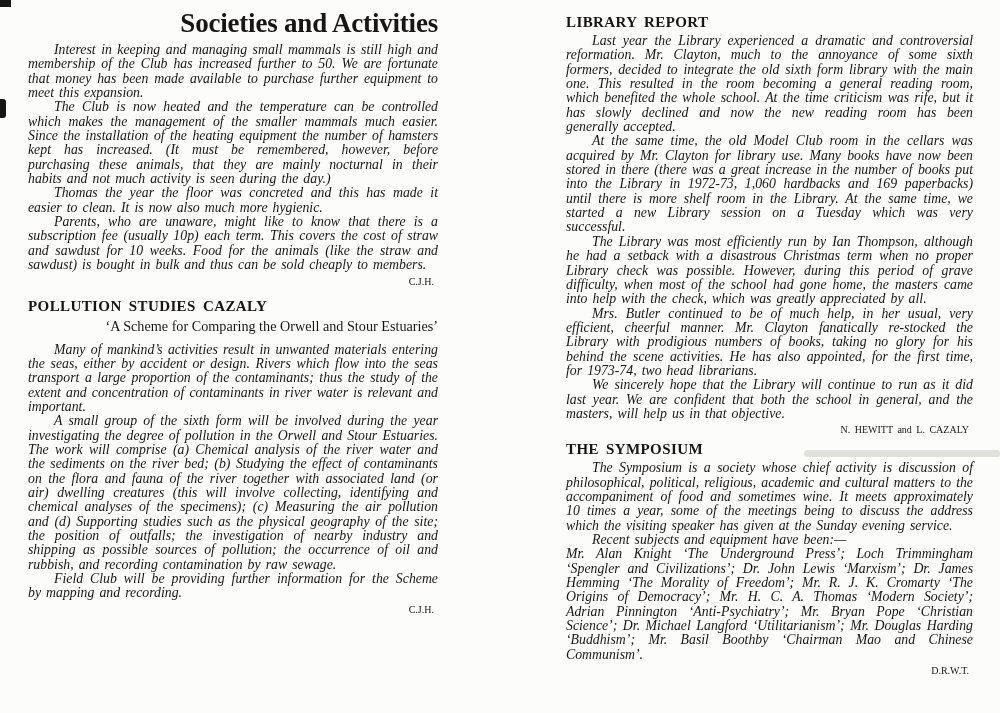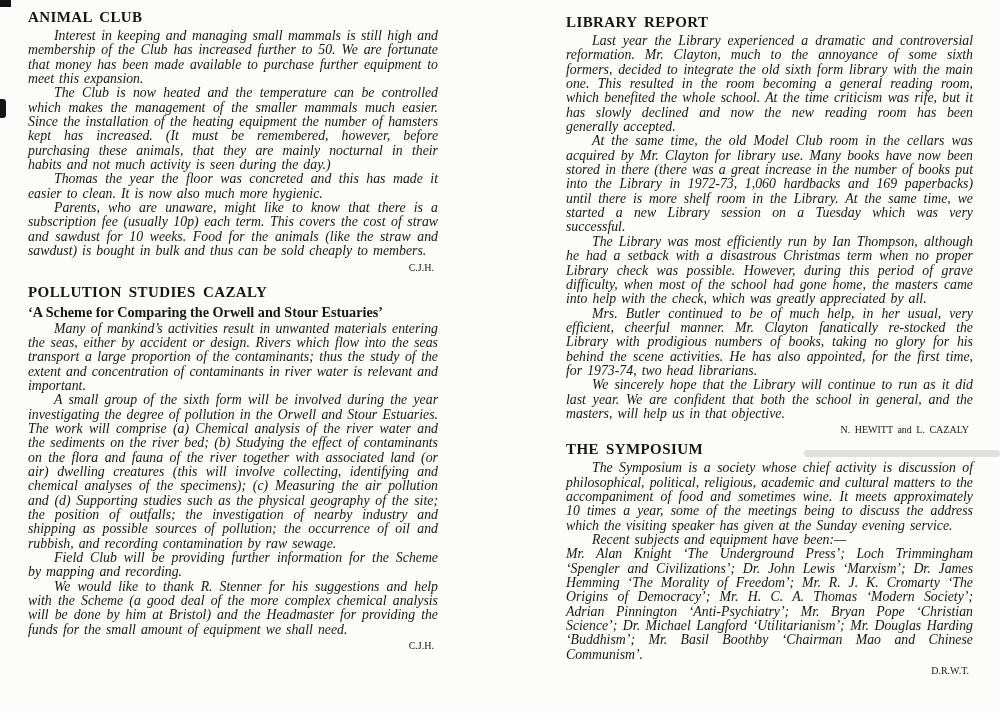--- a/index.html
+++ b/index.html
@@ -35,22 +35,23 @@
     font-size: 15px;
     font-weight: bold;
     letter-spacing: 0.4px;
     margin: 9px 0 3px 0;
     word-spacing: 3px;
   }
   .col-right h2.section-heading.first { margin-top: 14px; }
   h2.section-heading.symposium { margin-top: 4px; }
   .subtitle {
     font-size: 14.2px;
-    font-weight: bold;
-    margin: 0 0 1px 0;
+    font-weight: normal;
+    margin: 0 0 8px 0;
+    text-align: right;
   }
   p.para {
     font-size: 13.8px;
     line-height: 14.35px;
     margin: 0;
     text-align: justify;
     text-indent: 26px;
     word-spacing: 1.6px;
     font-style: italic;
   }
@@ -81,37 +82,36 @@
 <body>
 
 <div class="page">
 
   <div class="edge-mark m1"></div>
   <div class="edge-mark m2"></div>
   <div class="smudge s1"></div>
 
   <div class="col col-left">
 
+    <h1 class="page-title">Societies and Activities</h1>
 
     <section>
-      <h2 class="section-heading">ANIMAL CLUB</h2>
       <p class="para">Interest in keeping and managing small mammals is still high and membership of the Club has increased further to 50. We are fortunate that money has been made available to purchase further equipment to meet this expansion.</p>
       <p class="para">The Club is now heated and the temperature can be controlled which makes the management of the smaller mammals much easier. Since the installation of the heating equipment the number of hamsters kept has increased. (It must be remembered, however, before purchasing these animals, that they are mainly nocturnal in their habits and not much activity is seen during the day.)</p>
       <p class="para">Thomas the year the floor was concreted and this has made it easier to clean. It is now also much more hygienic.</p>
       <p class="para">Parents, who are unaware, might like to know that there is a subscription fee (usually 10p) each term. This covers the cost of straw and sawdust for 10 weeks. Food for the animals (like the straw and sawdust) is bought in bulk and thus can be sold cheaply to members.</p>
       <div class="signature">C.J.H.</div>
     </section>
 
     <section>
       <h2 class="section-heading">POLLUTION STUDIES CAZALY</h2>
       <div class="subtitle">‘A Scheme for Comparing the Orwell and Stour Estuaries’</div>
       <p class="para">Many of mankind’s activities result in unwanted materials entering the seas, either by accident or design. Rivers which flow into the seas transport a large proportion of the contaminants; thus the study of the extent and concentration of contaminants in river water is relevant and important.</p>
       <p class="para">A small group of the sixth form will be involved during the year investigating the degree of pollution in the Orwell and Stour Estuaries. The work will comprise (a) Chemical analysis of the river water and the sediments on the river bed; (b) Studying the effect of contaminants on the flora and fauna of the river together with associated land (or air) dwelling creatures (this will involve collecting, identifying and chemical analyses of the specimens); (c) Measuring the air pollution and (d) Supporting studies such as the physical geography of the site; the position of outfalls; the investigation of nearby industry and shipping as possible sources of pollution; the occurrence of oil and rubbish, and recording contamination by raw sewage.</p>
       <p class="para">Field Club will be providing further information for the Scheme by mapping and recording.</p>
-      <p class="para">We would like to thank R. Stenner for his suggestions and help with the Scheme (a good deal of the more complex chemical analysis will be done by him at Bristol) and the Headmaster for providing the funds for the small amount of equipment we shall need.</p>
       <div class="signature">C.J.H.</div>
     </section>
 
   </div>
 
   <div class="col col-right">
 
     <section>
       <h2 class="section-heading first">LIBRARY REPORT</h2>
       <p class="para">Last year the Library experienced a dramatic and controversial reformation. Mr. Clayton, much to the annoyance of some sixth formers, decided to integrate the old sixth form library with the main one. This resulted in the room becoming a general reading room, which benefited the whole school. At the time criticism was rife, but it has slowly declined and now the new reading room has been generally accepted.</p>

